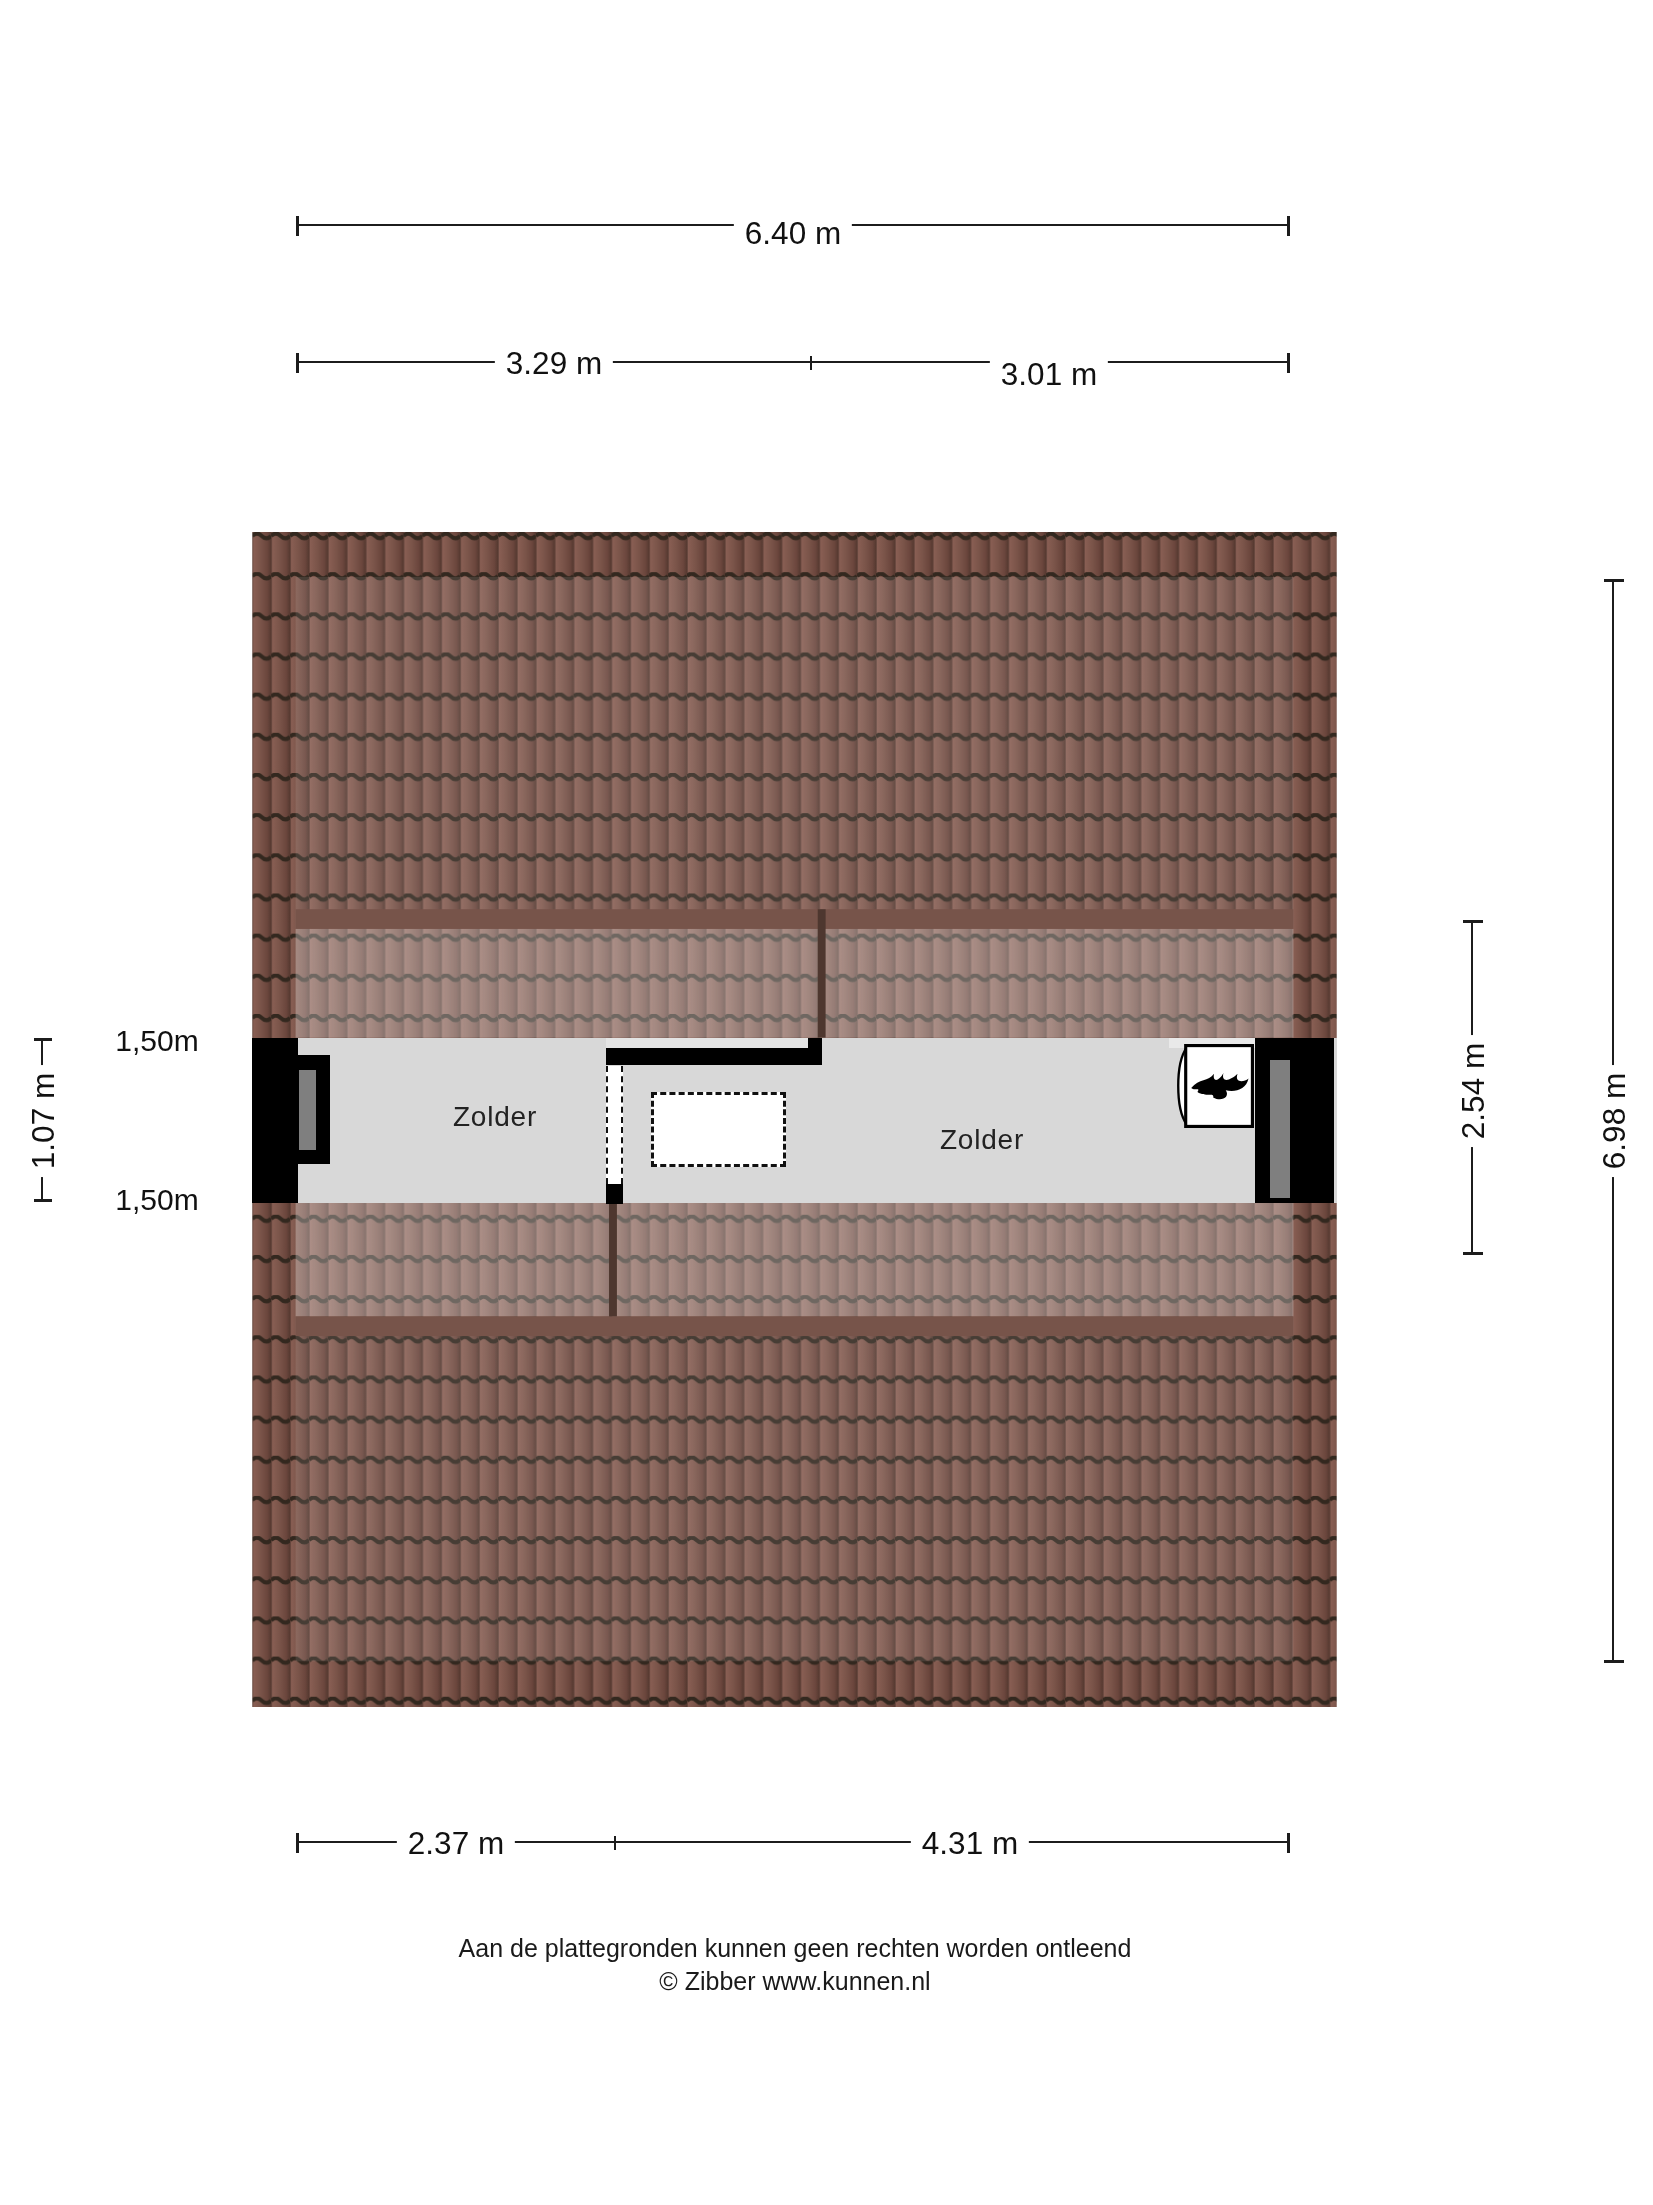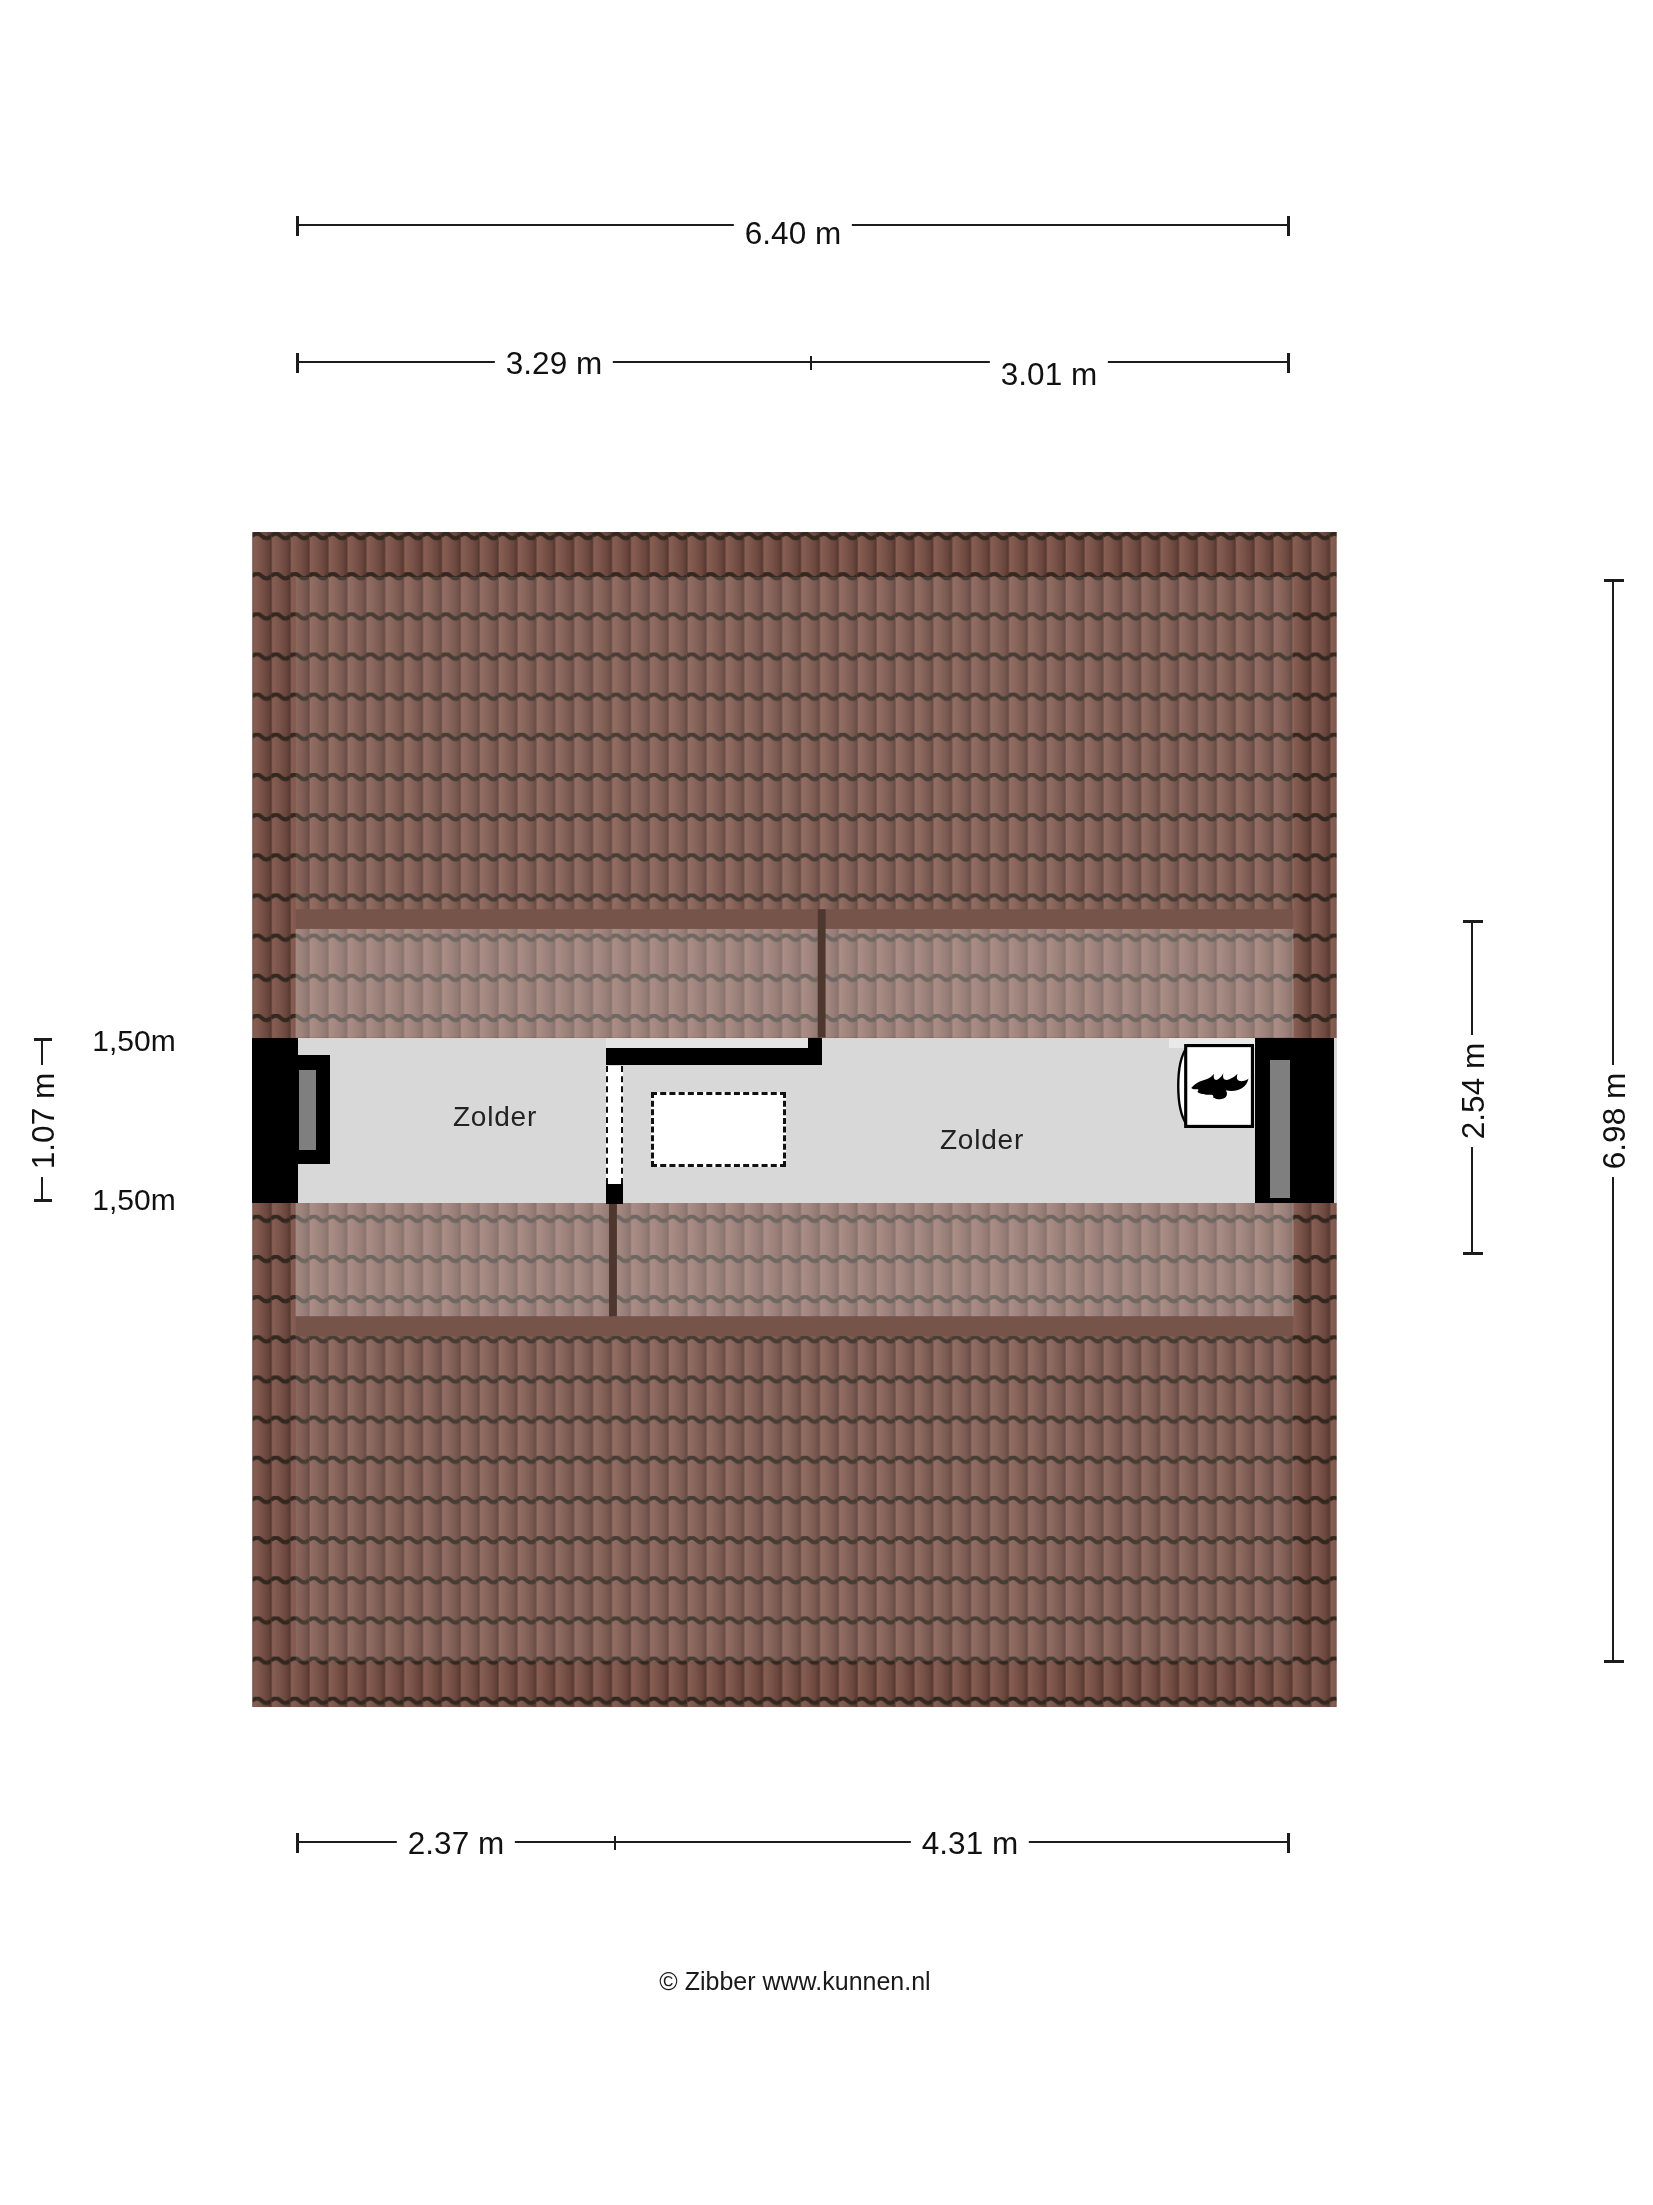--- a/index.html
+++ b/index.html
@@ -41,21 +41,21 @@
 
   
   .dim-h{position:absolute;height:0;border-top:2.4px solid var(--dim-line,#1c1c1c);}
   .dim-v{position:absolute;width:0;border-left:2.4px solid var(--dim-line,#1c1c1c);}
   .tick-v{position:absolute;width:2.4px;height:20.5px;top:-10.2px;background:var(--dim-line,#1c1c1c);}
   .tick-v.mid{height:14px;top:-7px;}
   .tick-h{position:absolute;height:2.4px;width:20.5px;left:-10.2px;background:var(--dim-line,#1c1c1c);}
   .dim-label{position:absolute;transform:translate(-50%,-50%);background:#fff;
     padding:1.6px 11px;font-size:31.5px;color:#111;white-space:nowrap;}
   .dim-label.rot{transform:translate(-50%,-50%) rotate(-90deg);padding:1.6px 7.9px;}
-  .free-label{position:absolute;transform:translate(-50%,-50%);font-size:30px;color:#111;white-space:nowrap;}
+  .free-label{position:absolute;transform:translate(-50%,-50%);font-size:30px;color:#111;white-space:nowrap;margin-left:23px;}
 
   
   .footer-line{position:absolute;left:795px;transform:translateX(-50%);
     font-size:25px;color:#1a1a1a;white-space:nowrap;}
   .footer-1{top:1934px;}
   .footer-2{top:1967px;}
 </style>
 </head>
 <body>
 
@@ -159,16 +159,17 @@
     <span class="tick-h" style="bottom:-0.8px;"></span>
     <span class="dim-label rot" style="left:0;top:169px;">2.54 m</span>
   </div>
 
   <div class="dim-v" style="left:1612px;top:581px;height:1081px;">
     <span class="tick-h" style="top:-1.6px;"></span>
     <span class="tick-h" style="bottom:-0.8px;"></span>
     <span class="dim-label rot" style="left:0;top:540px;">6.98 m</span>
   </div>
 
+  <div class="footer-line footer-1">Aan de plattegronden kunnen geen rechten worden ontleend</div>
   <div class="footer-line footer-2">© Zibber www.kunnen.nl</div>
 
 </div>
 
 
 </body></html>

